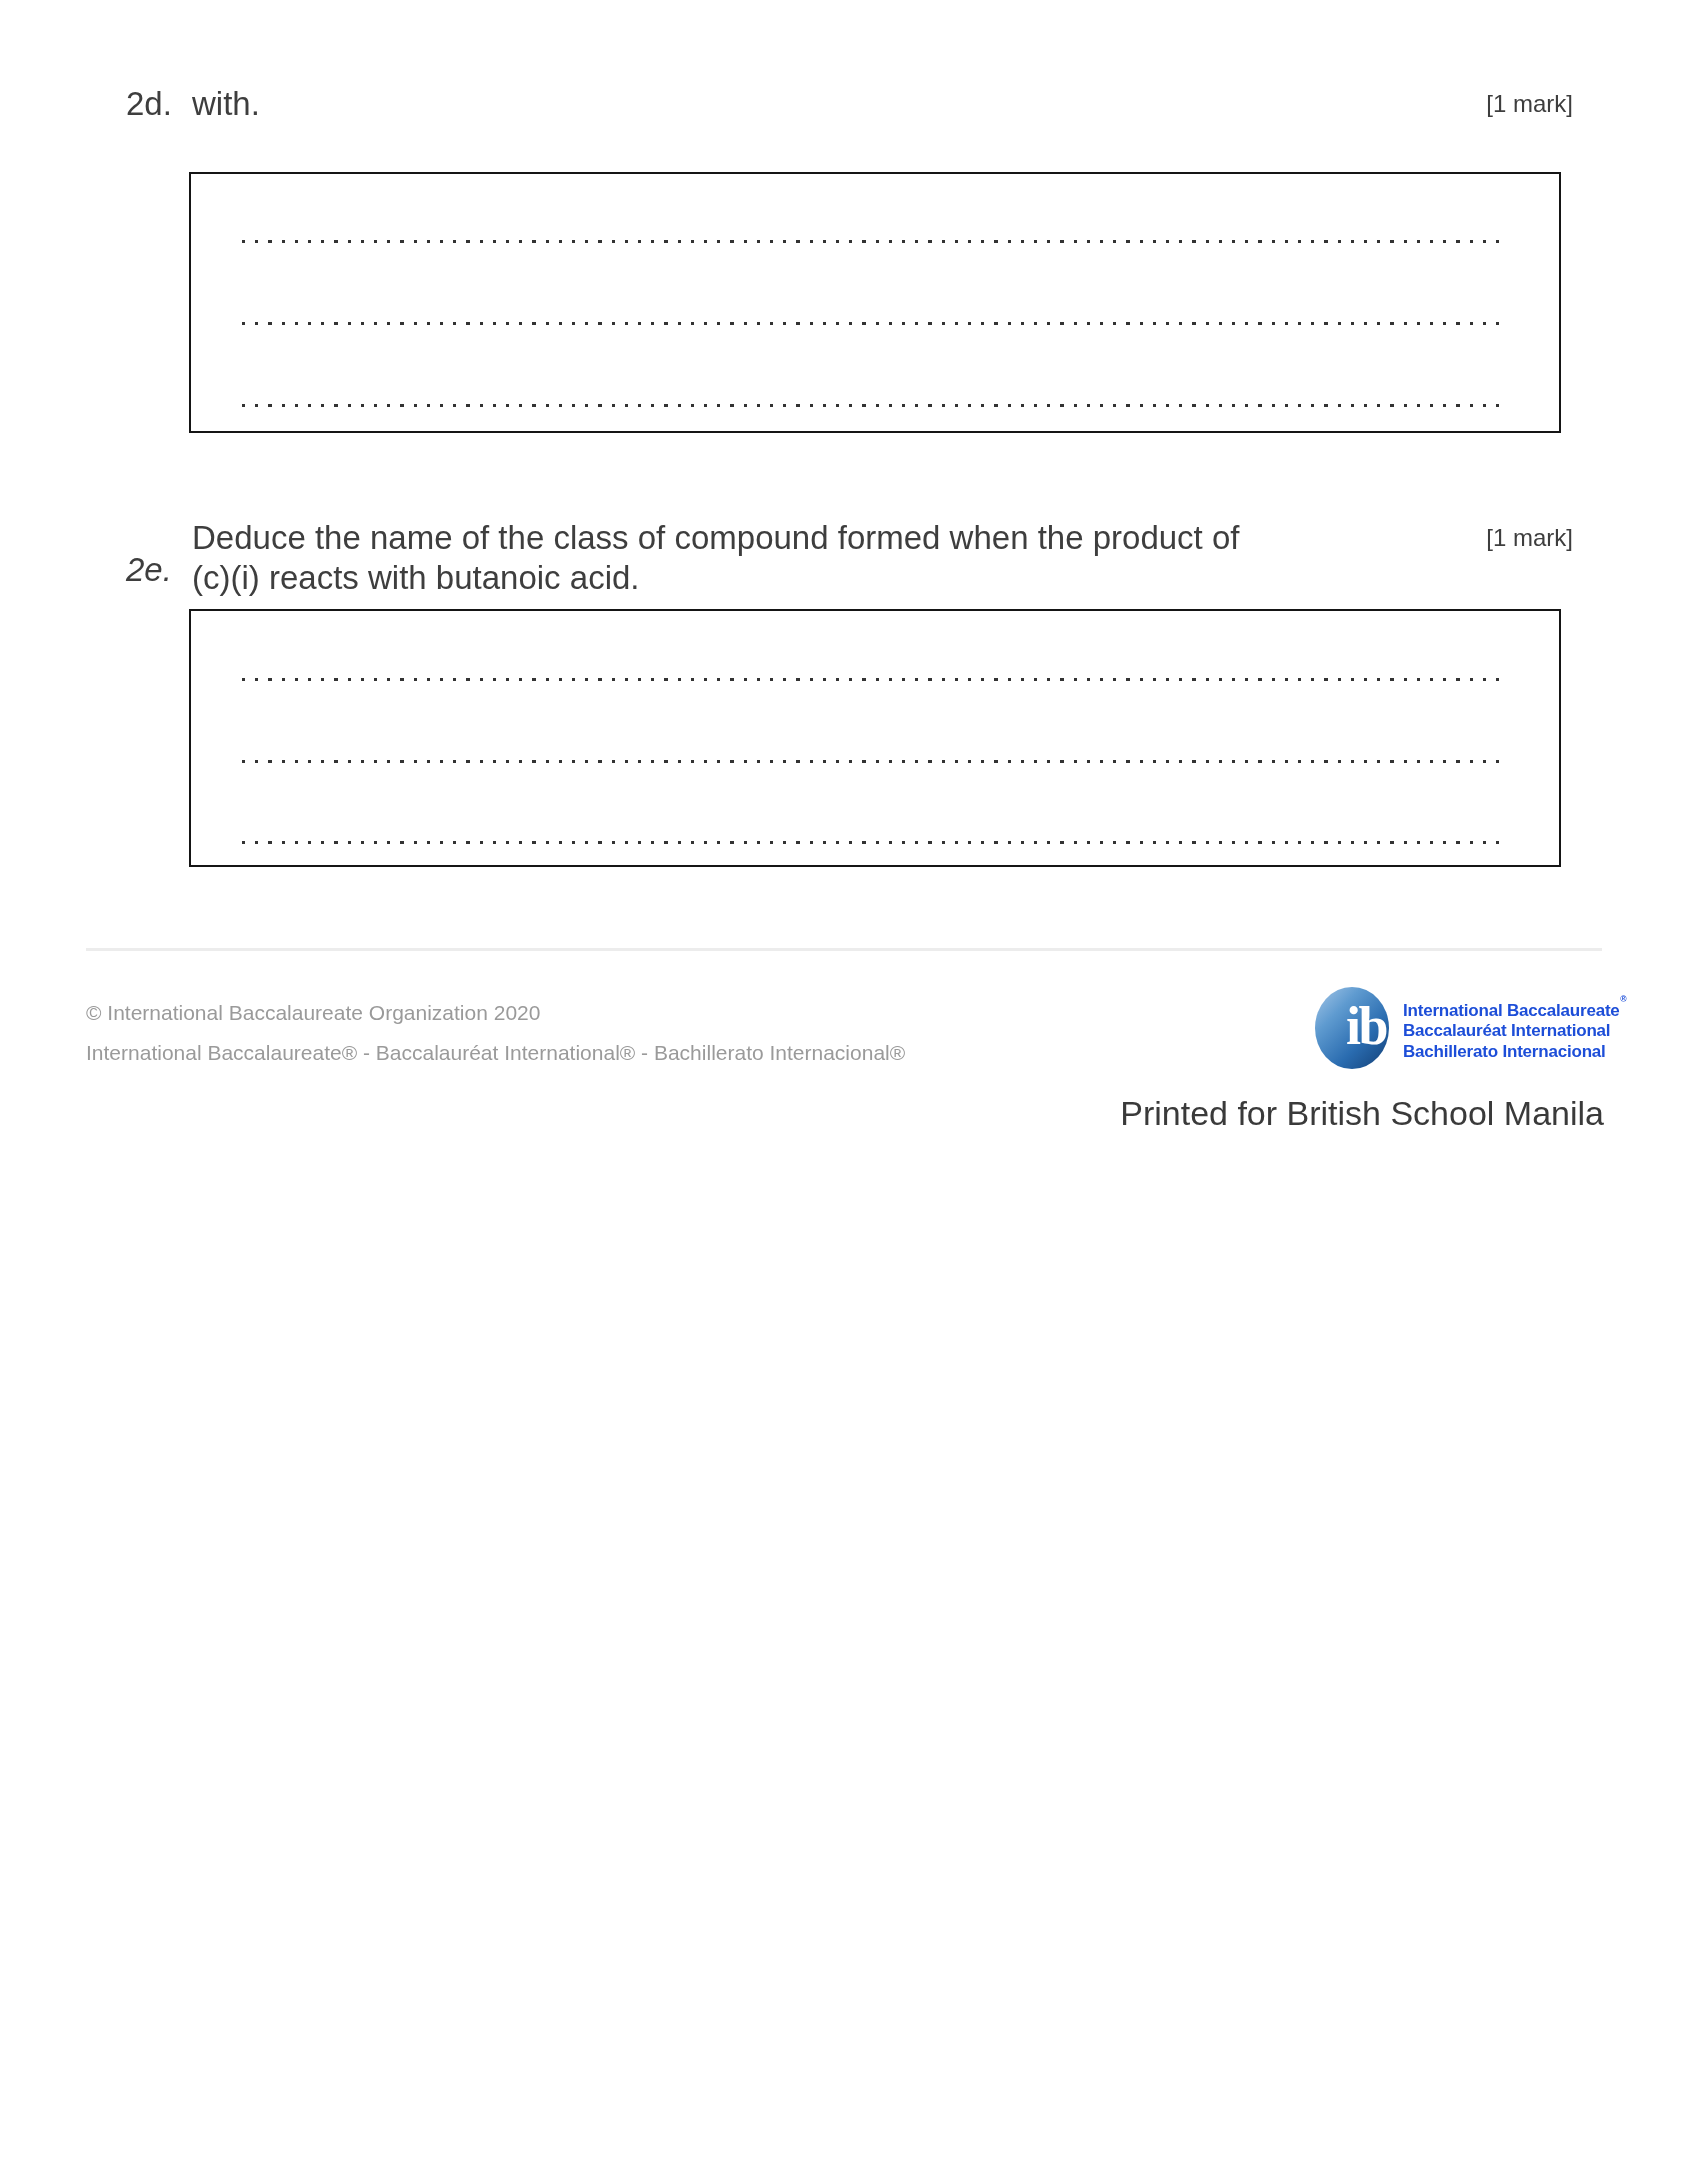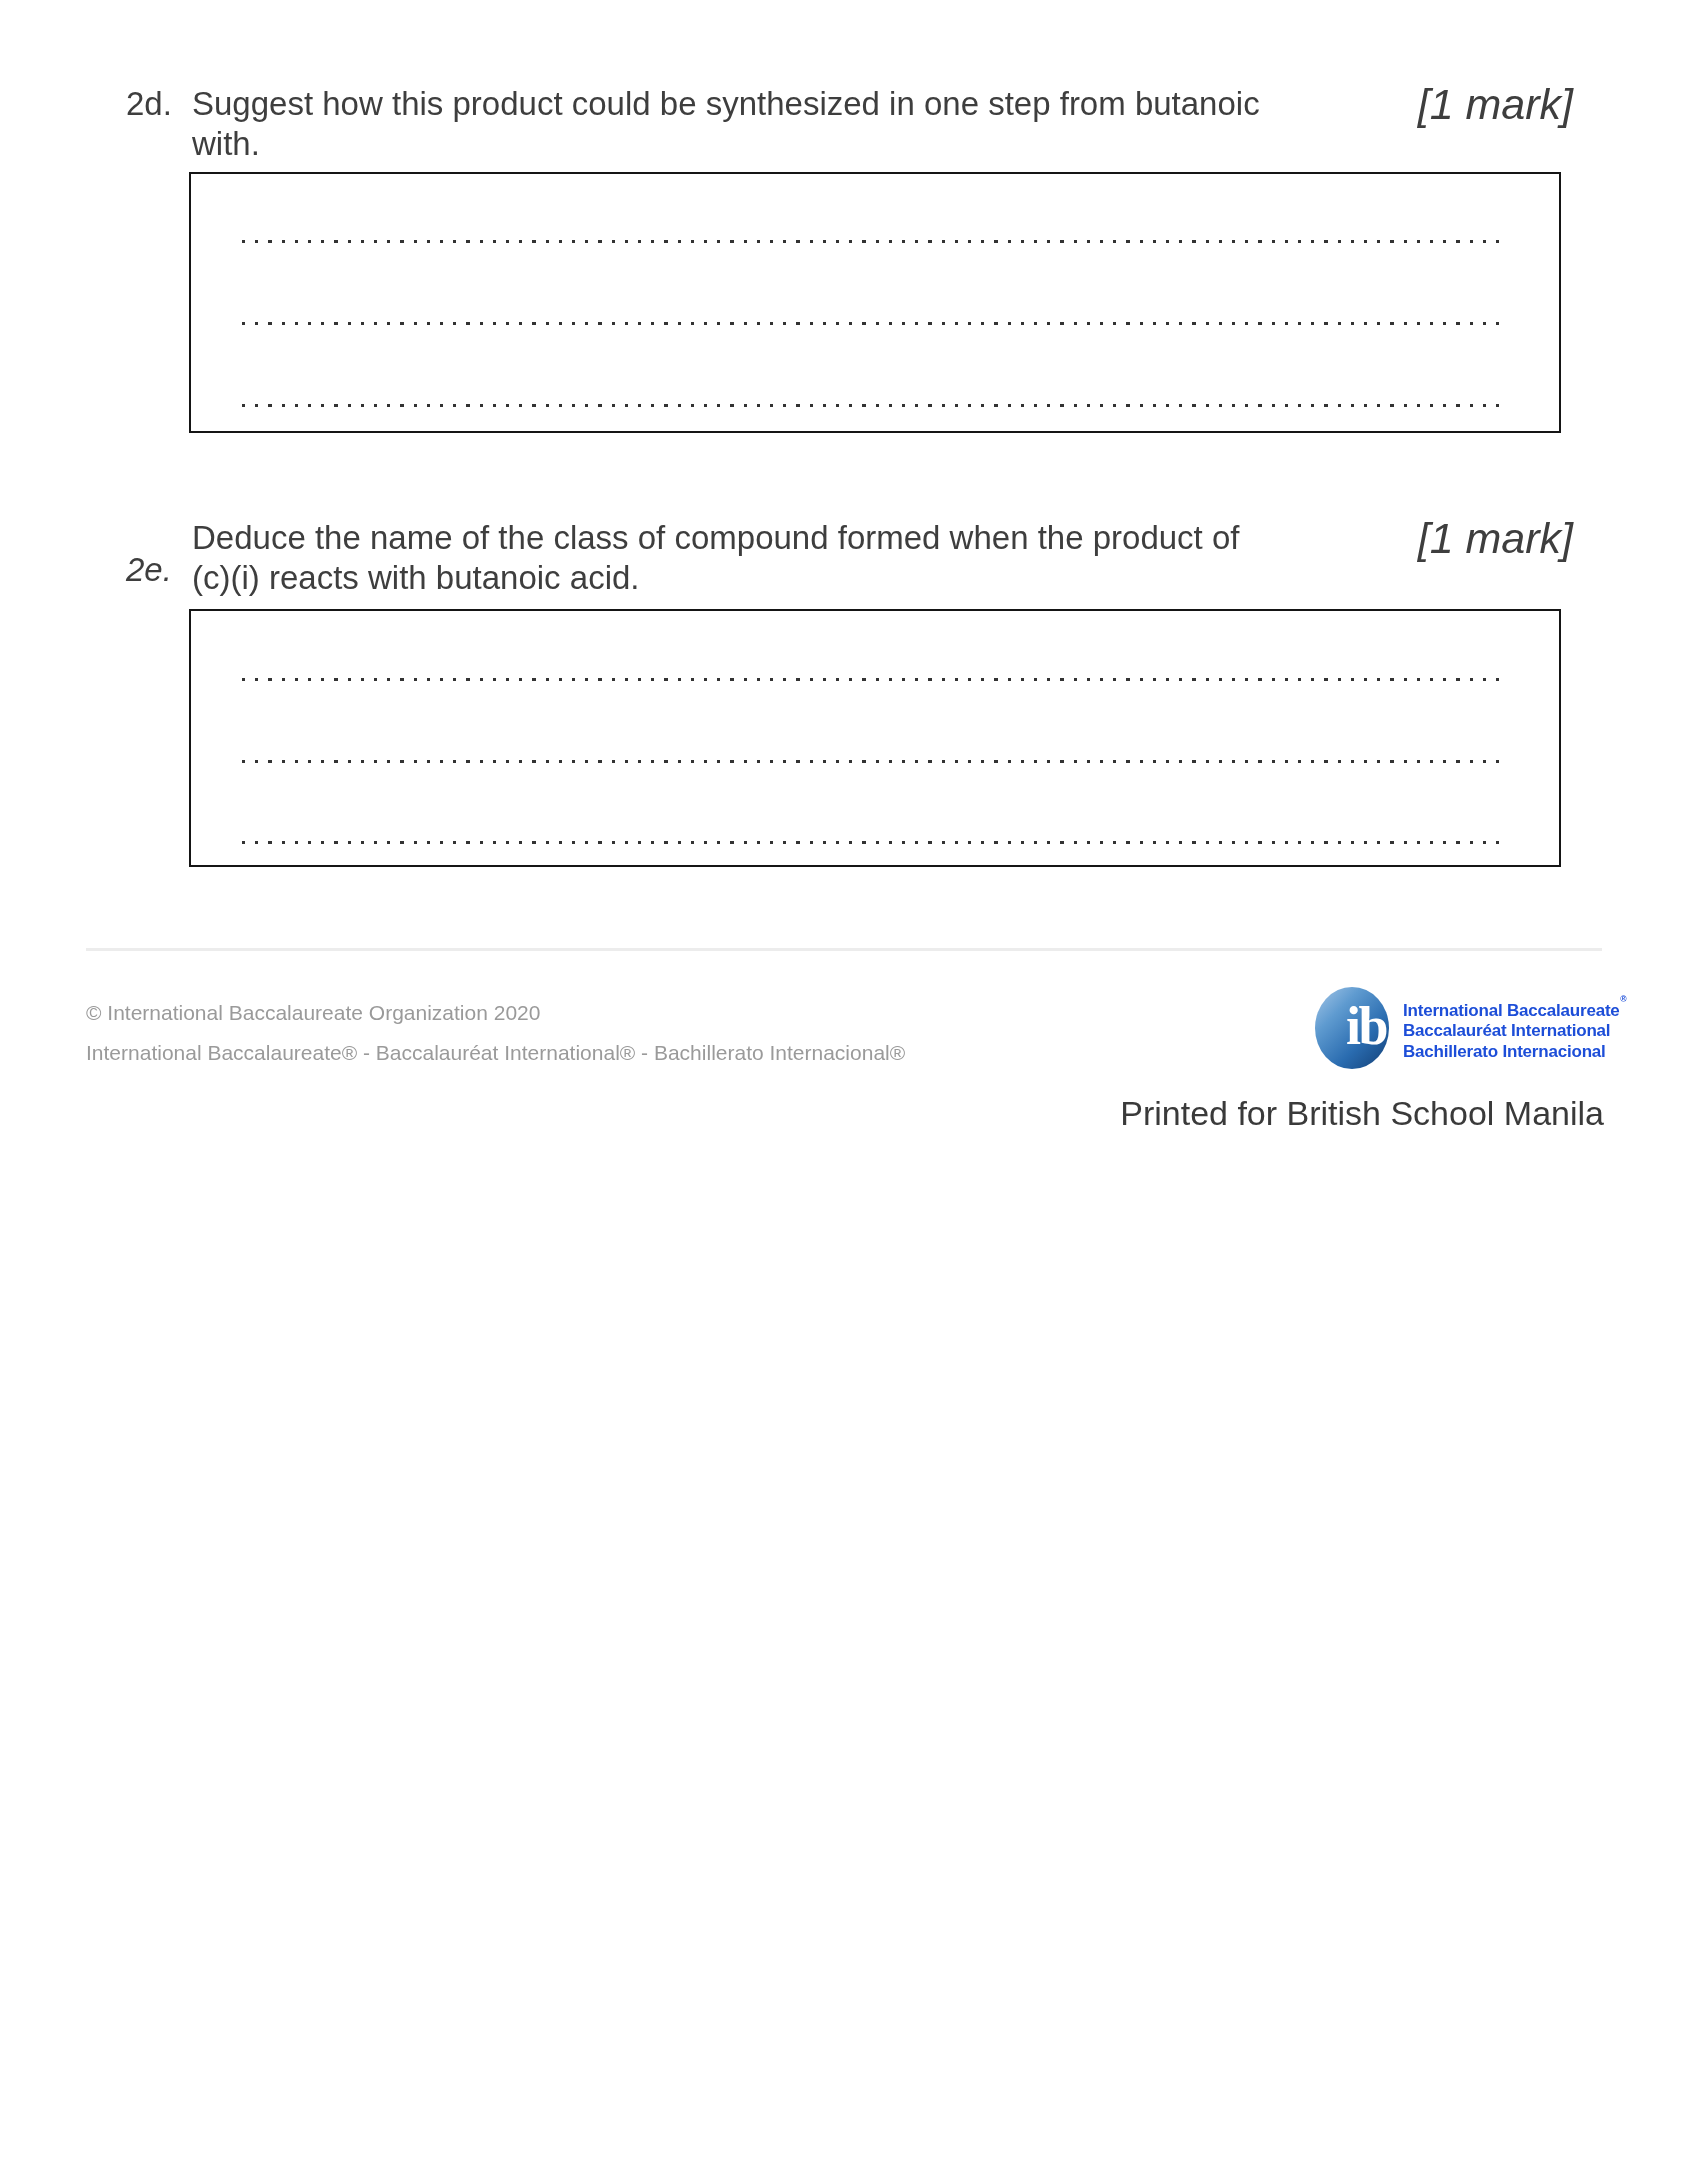--- a/index.html
+++ b/index.html
@@ -25,23 +25,22 @@
   }
   .q-text {
     left: 192px;
     font-size: 33px;
     line-height: 40px;
     color: #3e3e3e;
   }
   .q-text .q-line { white-space: nowrap; }
   .q-marks {
     right: 114px;
-    font-size: 43px;
+    font-size: 24px;
     line-height: 40px;
-    font-style: italic;
     color: #3e3e3e;
     white-space: nowrap;
   }
 
   
   .answer-box {
     left: 189px;
     width: 1372px;
     border: 2px solid #151515;
     border-top-width: 2.6px;
@@ -119,21 +118,20 @@
     left: 0.7px;
   }
 </style>
 </head>
 <body>
 
 <div class="page">
 
   <div class="abs q-number" style="top:84px;">2d.</div>
   <div class="abs q-text" style="top:84px;">
-    <div class="q-line">Suggest how this product could be synthesized in one step from butanoic</div>
     <div class="q-line">with.</div>
   </div>
   <div class="abs q-marks" style="top:84px;">[1 mark]</div>
 
   <div class="abs answer-box" style="top:172px; height:261px;">
     <div class="answer-line" style="top:66px;"></div>
     <div class="answer-line" style="top:148px;"></div>
     <div class="answer-line" style="top:230px;"></div>
   </div>
 

